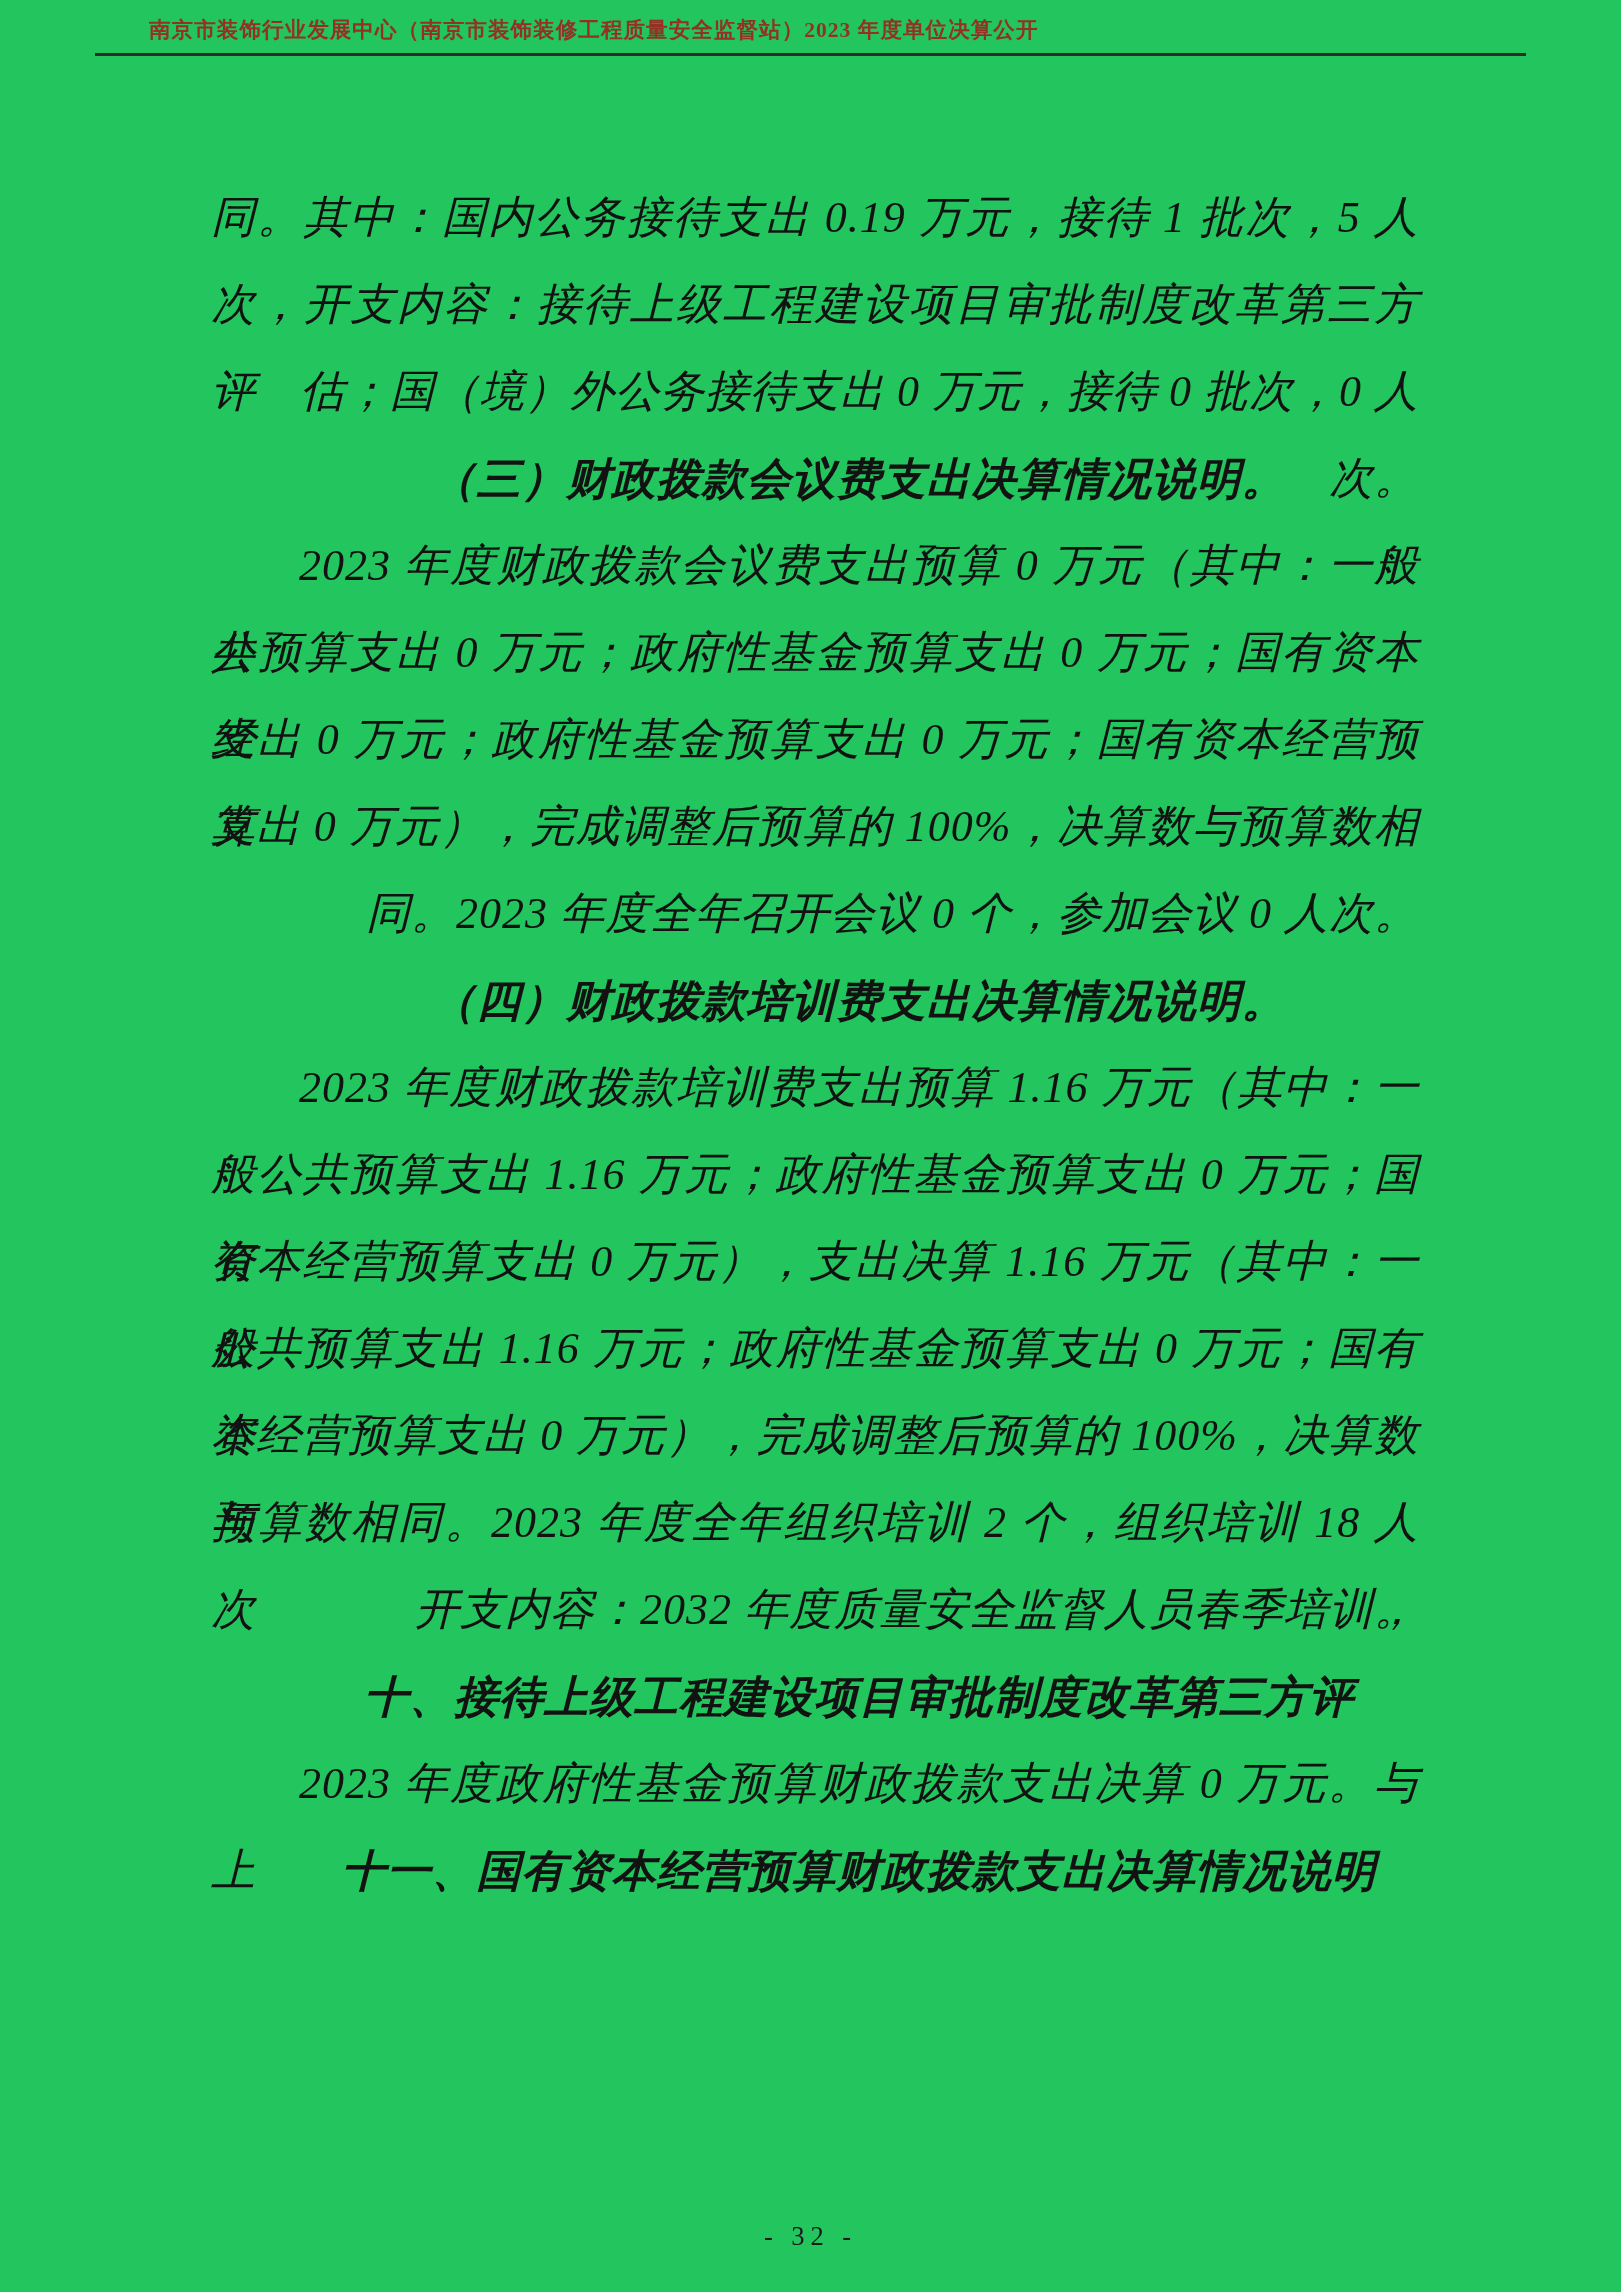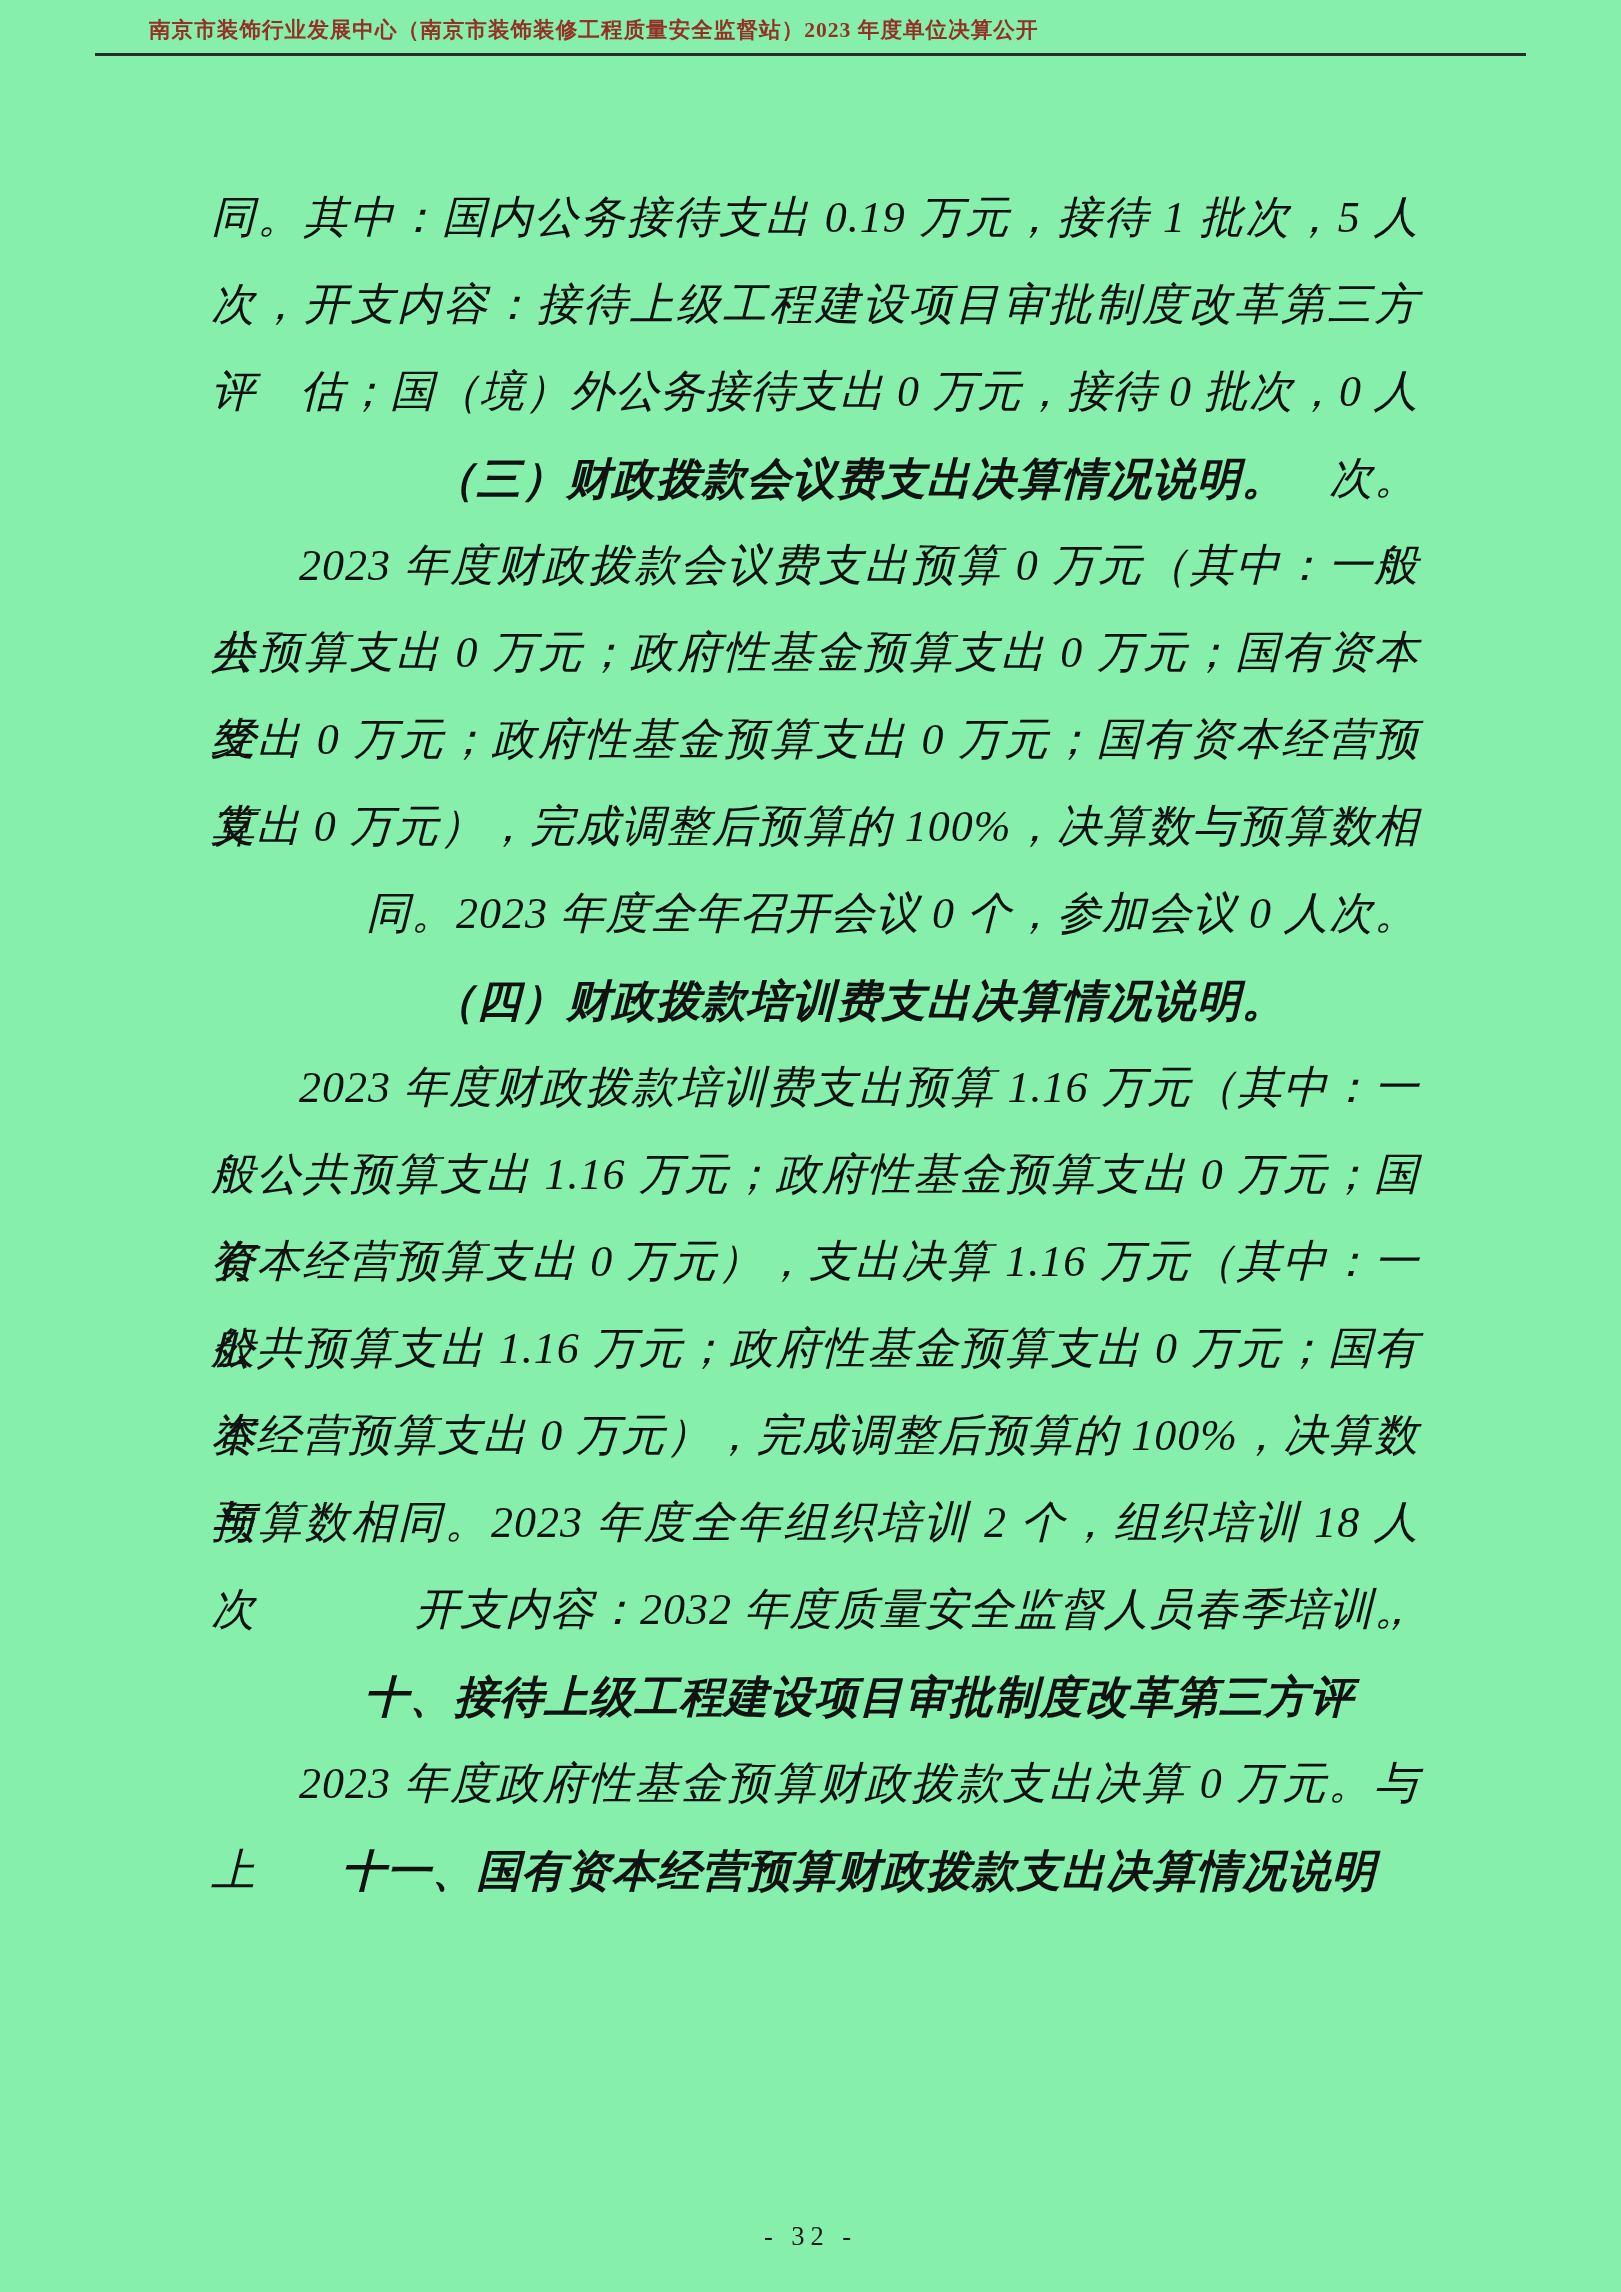--- a/index.html
+++ b/index.html
@@ -1,20 +1,20 @@
 <!DOCTYPE html>
 <html><head>
 <meta charset="utf-8">
 <style>
   html, body { margin: 0; padding: 0; background: #ffffff; }
   .page {
     position: relative;
     width: 1621px;
     height: 2293px;
-    background: #86efac;
+    background: #22c55e;
     overflow: hidden;
     font-family: "Liberation Serif", "DejaVu Serif", serif;
     color: #121212;
   }
   .header {
     position: absolute;
     top: 13.7px;
     left: 95px;
     right: 95px;
     border-bottom: 3.9px solid #2b2b2b;

